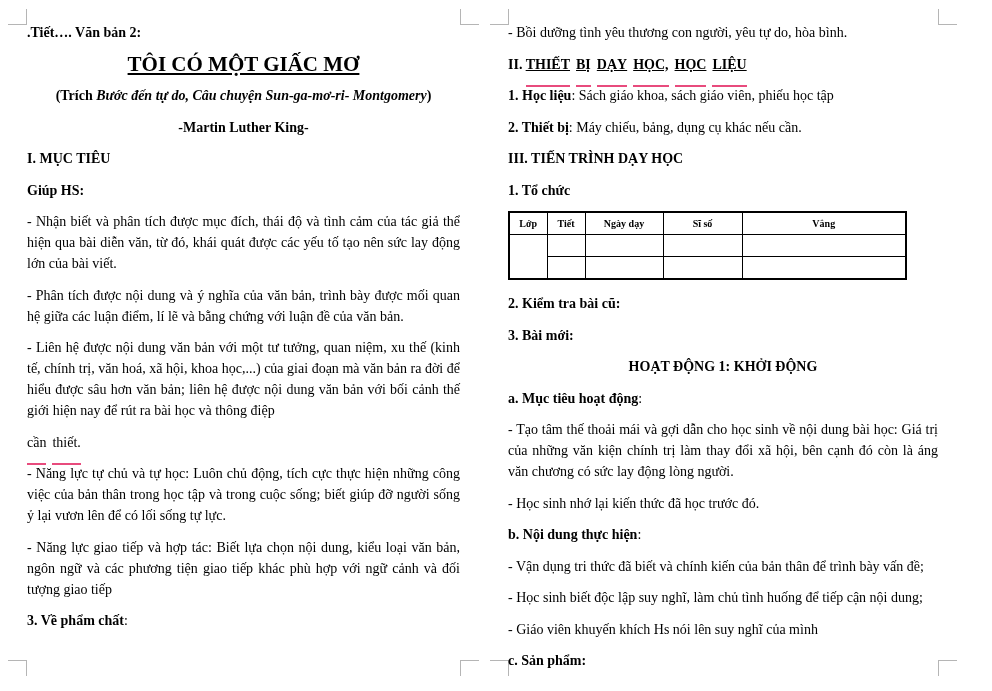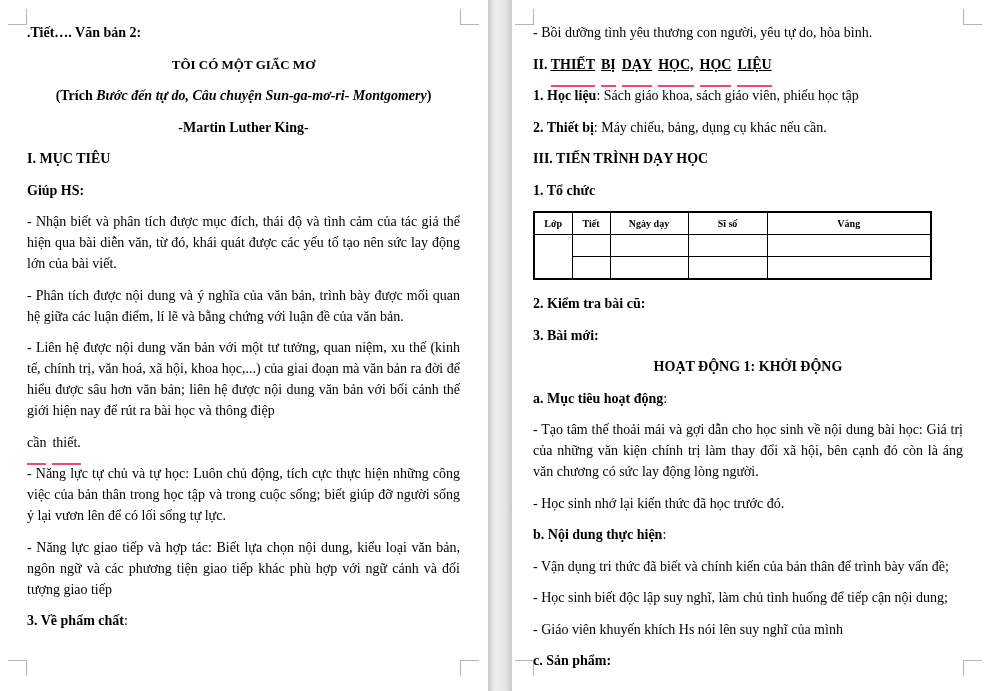--- a/index.html
+++ b/index.html
@@ -1,32 +1,32 @@
 <!DOCTYPE html>
 <html><head>
 <meta charset="utf-8">
 <style>
   html, body { margin:0; padding:0; width:992px; height:691px; overflow:hidden; }
   body { font-family:"Liberation Serif","DejaVu Serif",serif; color:#000; background:#fff; }
   .canvas { position:relative; width:992px; height:691px; background:#fff; }
 
   .page { position:absolute; top:0; bottom:0; background:#fff; }
   .page-left { left:0; width:464px; }
-  .page-right { left:512px; width:480px; }
+  .page-right { left:487px; width:480px; }
   .gutter { position:absolute; left:488px; width:24px; top:0; bottom:0;
             background:linear-gradient(to right,#c9c9c9 0,#ededed 28%,#e6e6e6 72%,#c9c9c9 100%); }
 
   .content { position:absolute; top:22px; }
   .page-left .content { left:27px; width:433px; }
   .page-right .content { left:21px; width:430px; }
 
   p { margin:0 0 10.5px 0; font-size:14px; line-height:21px; text-align:justify; }
   .b { font-weight:bold; }
   .ctr { text-align:center; }
-  .title { font-size:13px; }
+  .title { font-size:21px;text-decoration:underline; }
   i { font-style:italic; }
   .u { text-decoration:underline; }
 
   
   .sp { border-bottom:2px solid #e84b7d; padding-bottom:13px; }
   .gap { margin-right:6px; }
 
   
   .mk { position:absolute; width:18px; height:15px; }
   .mk.tl { border-right:1px solid #b5b5b5; border-bottom:1px solid #b5b5b5; }

